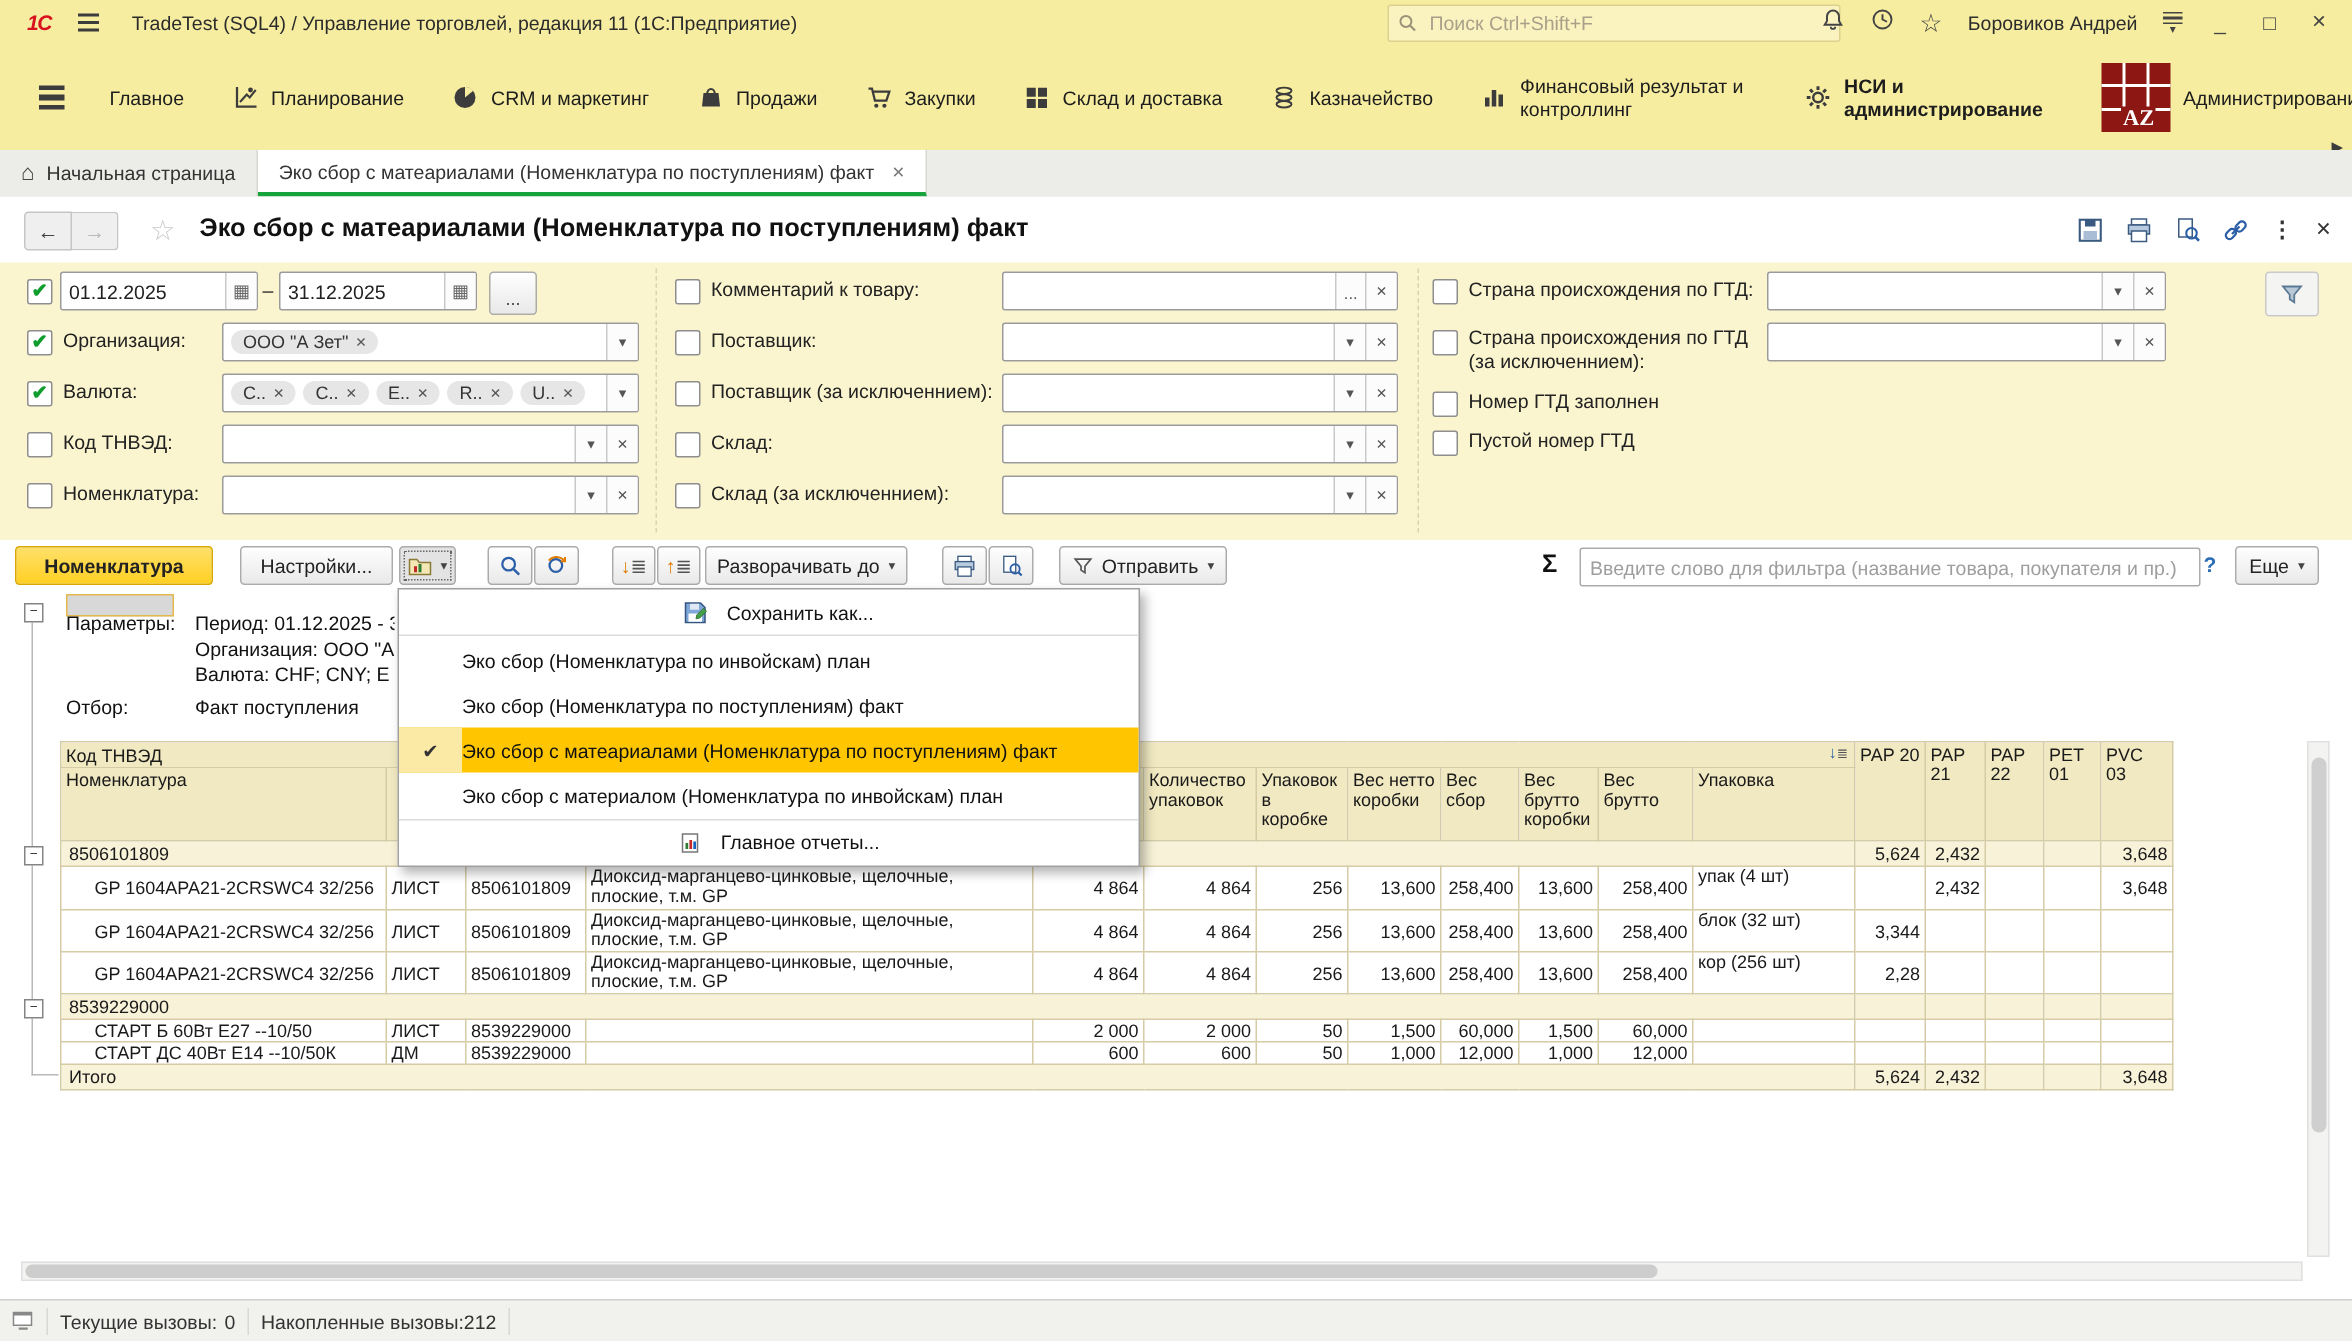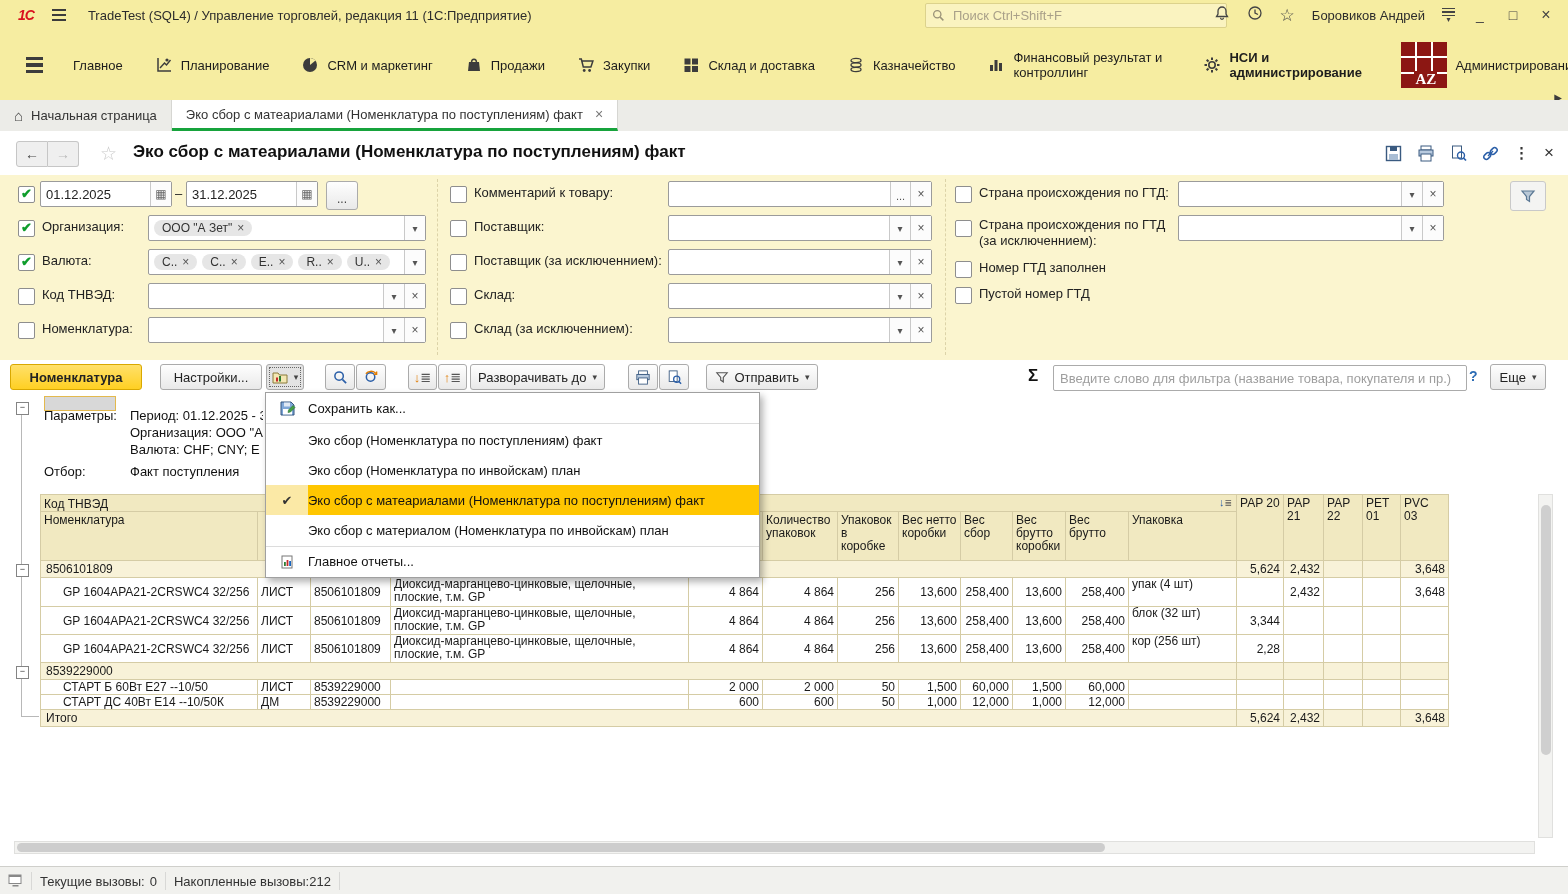--- a/index.html
+++ b/index.html
@@ -98,21 +98,21 @@
   .desc{line-height:13px;vertical-align:top;padding-top:1px;}
   .num{text-align:right;}
   .pack{line-height:13px;vertical-align:top;padding-top:1px;}
   .vscroll{position:absolute;left:1538px;top:494px;width:15px;height:344px;background:#F3F3F1;border:1px solid #E0E0DE;box-sizing:border-box;}
   .vthumb{position:absolute;left:1.5px;top:10px;width:10px;height:250px;background:#CFCFCF;border-radius:6px;cursor:pointer;}
   .hscroll{position:absolute;left:14px;top:841px;width:1521px;height:13px;background:#F3F3F1;border:1px solid #E0E0DE;box-sizing:border-box;}
   .hthumb{position:absolute;left:2px;top:1px;width:1088px;height:9px;background:#CDCDCD;border-radius:5px;cursor:pointer;}
   
   #varmenu{left:265px;top:392px;width:493px;background:#fff;border:1px solid #A0A0A0;box-shadow:3px 4px 7px rgba(0,0,0,.3);z-index:60;padding:2px 0;}
   .mitem{display:flex;align-items:center;height:30px;font-size:13px;color:#111;cursor:pointer;}
-  .mitem.small{height:27px;}
+  .mitem.small{height:27px;justify-content:center;}
   .micon{width:42px;height:100%;display:flex;align-items:center;justify-content:center;flex:0 0 auto;}
   .mitem.sel{background:#FFC600;}
   .mitem.sel .micon{background:#FBE9A6;}
   .mcheck{font-size:13px;color:#333;}
   .msep{height:1px;background:#DCDCDC;margin:1px 0;}
   
   #statusbar{left:0;top:866px;width:1568px;height:28px;background:#F1F1EE;border-top:1px solid #CFCFCB;display:flex;align-items:center;font-size:13px;color:#333;}
   .sbic{margin-left:8px;display:flex;}
   .sbsep{width:1px;height:18px;background:#D8D8D6;margin:0 8px;}
   .sbtxt{white-space:pre;}
@@ -717,25 +717,25 @@
           <rect x="5" y="2.5" width="6" height="4" fill="#DFE8F4"></rect>
           <rect x="4" y="9" width="9" height="5.5" fill="#fff"></rect>
           <path d="M9.5 10 l4.5 -4.5 l2 2 L11.5 12 l-2.5 .5 Z" fill="#43A047" stroke="#2E7031" stroke-width="0.6"></path>
         </svg>
       </span>
       <span>Сохранить как...</span>
     </div>
     <div class="msep"></div>
     <div class="mitem">
       <span class="micon"></span>
-      <span>Эко сбор (Номенклатура по поступлениям) факт</span>
+      <span>Эко сбор (Номенклатура по инвойскам) план</span>
     </div>
     <div class="mitem">
       <span class="micon"></span>
-      <span>Эко сбор (Номенклатура по инвойскам) план</span>
+      <span>Эко сбор (Номенклатура по поступлениям) факт</span>
     </div>
     <div class="mitem sel">
       <span class="micon">
         <span class="mcheck">✔</span>
       </span>
       <span>Эко сбор с матеариалами (Номенклатура по поступлениям) факт</span>
     </div>
     <div class="mitem">
       <span class="micon"></span>
       <span>Эко сбор с материалом (Номенклатура по инвойскам) план</span>

